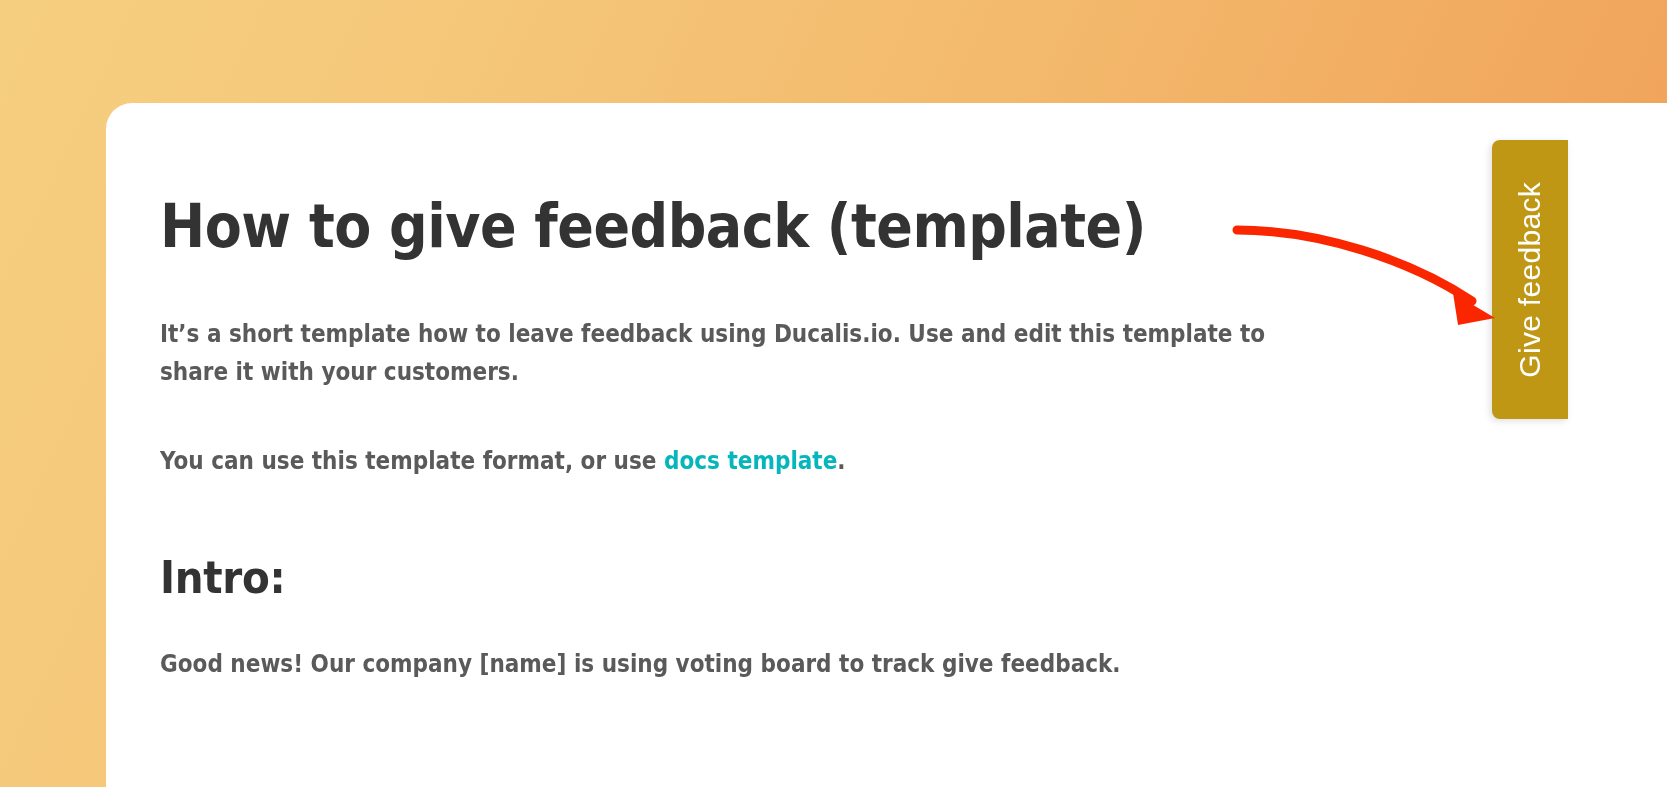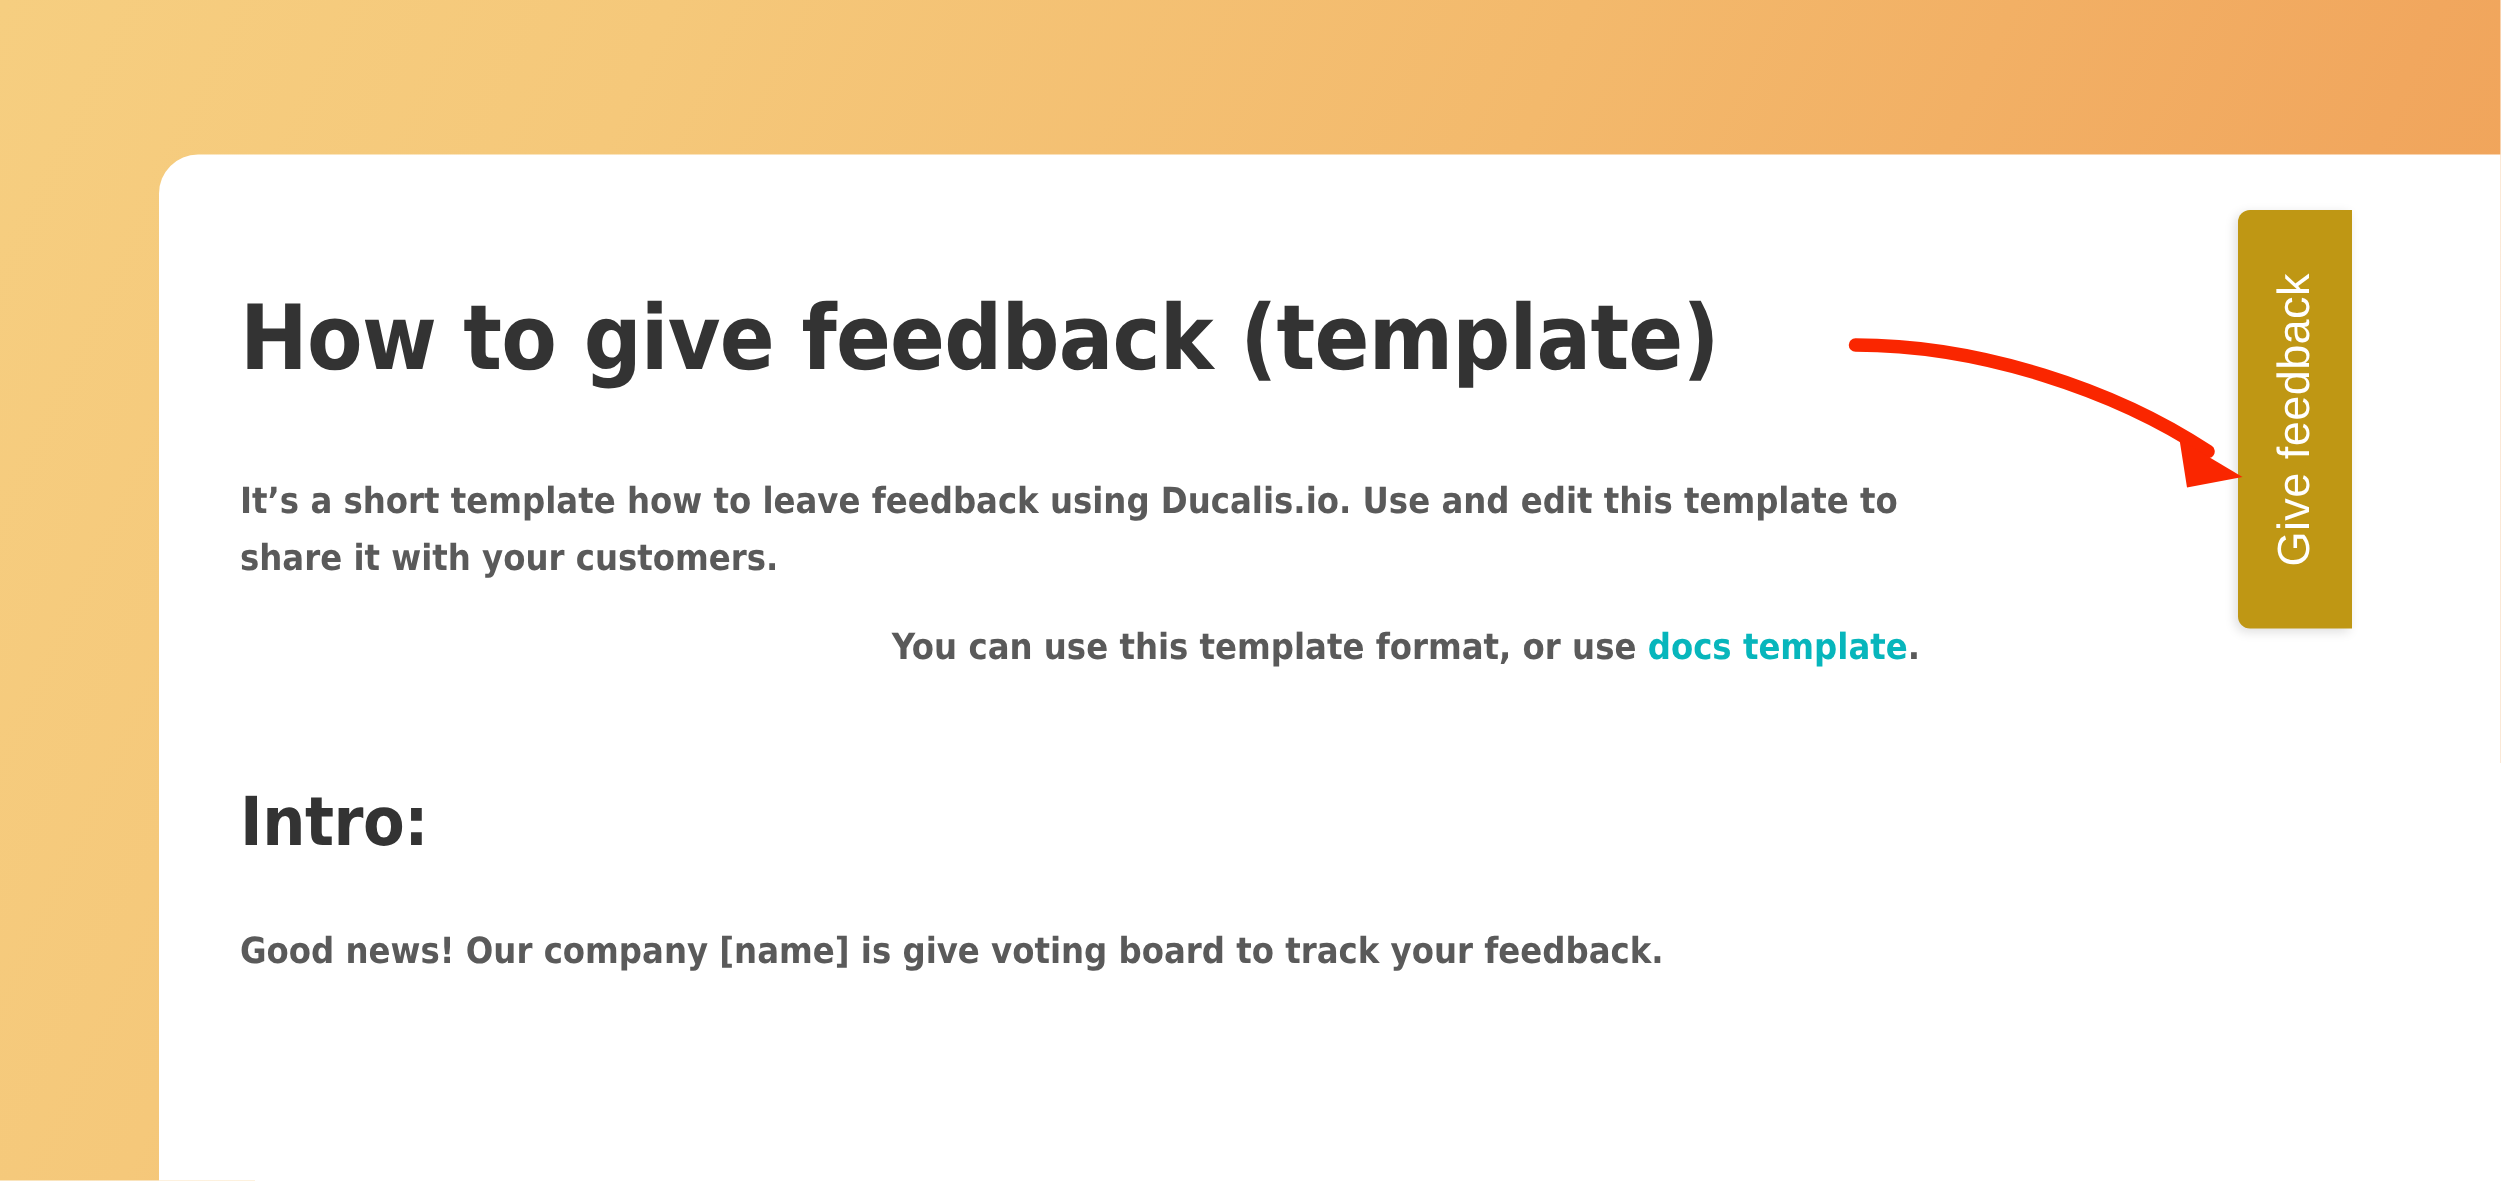--- a/index.html
+++ b/index.html
@@ -57,23 +57,22 @@
     color: #5A5A5A;
     font-stretch: condensed;
     max-width: 1120px;
   }
 
   .para-lead {
     margin-top: 56px;
   }
 
   .para-link-line {
-    margin-top: 20px;
+    margin-top: 50px;
     white-space: nowrap;
-    text-align: right;
   }
 
   .doc-link {
     color: #07B6BC;
     font-weight: 700;
     text-decoration: none;
     cursor: pointer;
   }
 
   .doc-subtitle {
@@ -138,21 +137,21 @@
     <div class="doc-inner">
 
       <h1 class="doc-title">How to give feedback (template)</h1>
 
       <p class="doc-para para-lead">It’s a short template how to leave feedback using Ducalis.io. Use and edit this template to share it with your customers.</p>
 
       <p class="doc-para para-link-line"><span>You can use this template format, or use </span><a class="doc-link">docs template</a><span>.</span></p>
 
       <h2 class="doc-subtitle">Intro:</h2>
 
-      <p class="doc-para para-intro-body">Good news! Our company [name] is give voting board to track your feedback.</p>
+      <p class="doc-para para-intro-body">Good news! Our company [name] is using voting board to track give feedback.</p>
 
     </div>
   </div>
 
   <div class="feedback-tab">
     <span class="feedback-tab-label">Give feedback</span>
   </div>
 
   <svg class="annotation-arrow" viewBox="0 0 330 140">
     <path d="M 27 30 C 110 30, 200 60, 262 101" stroke="#FA2600" stroke-width="9" stroke-linecap="round" fill="none"></path>

